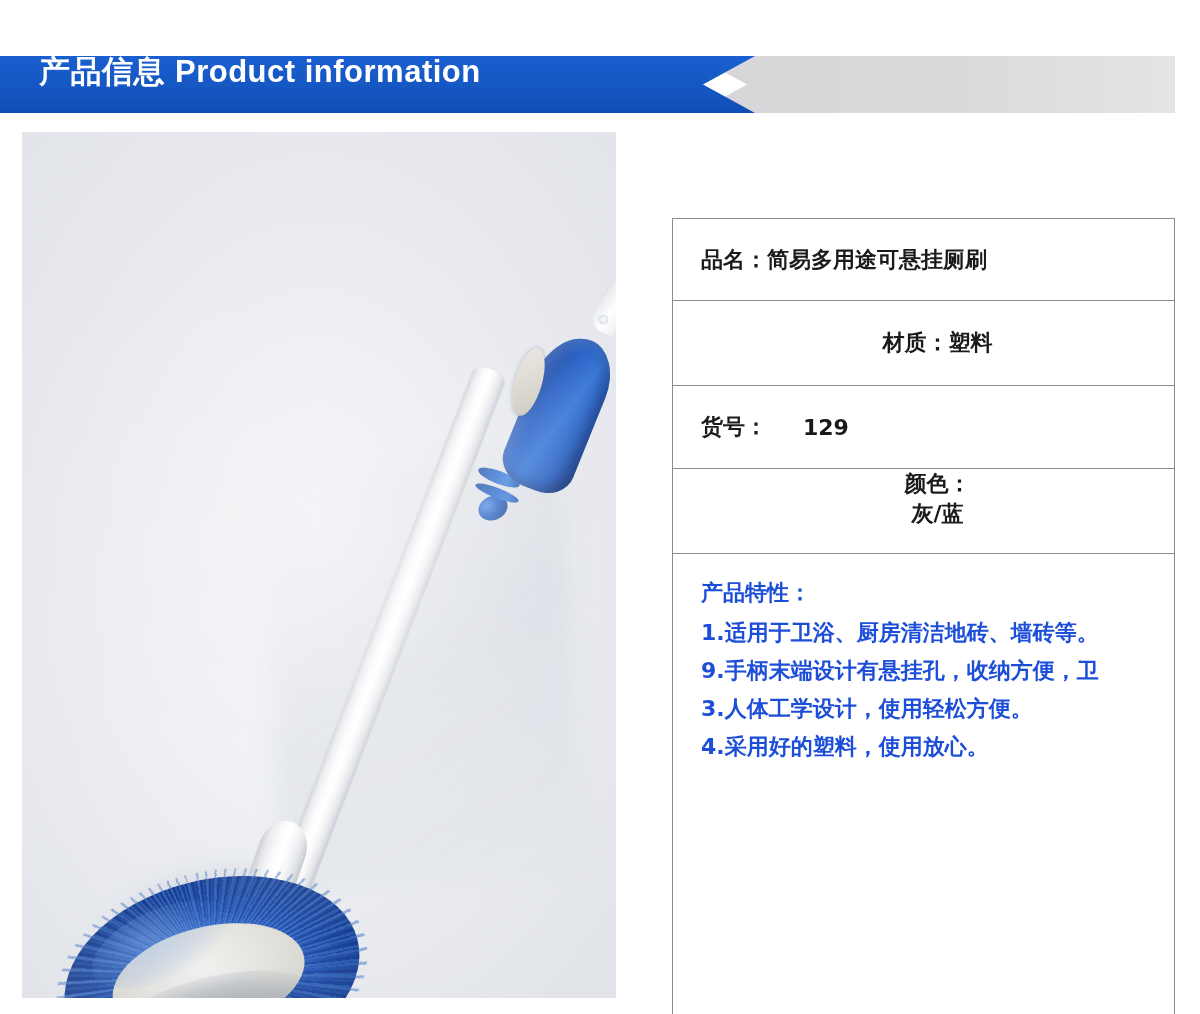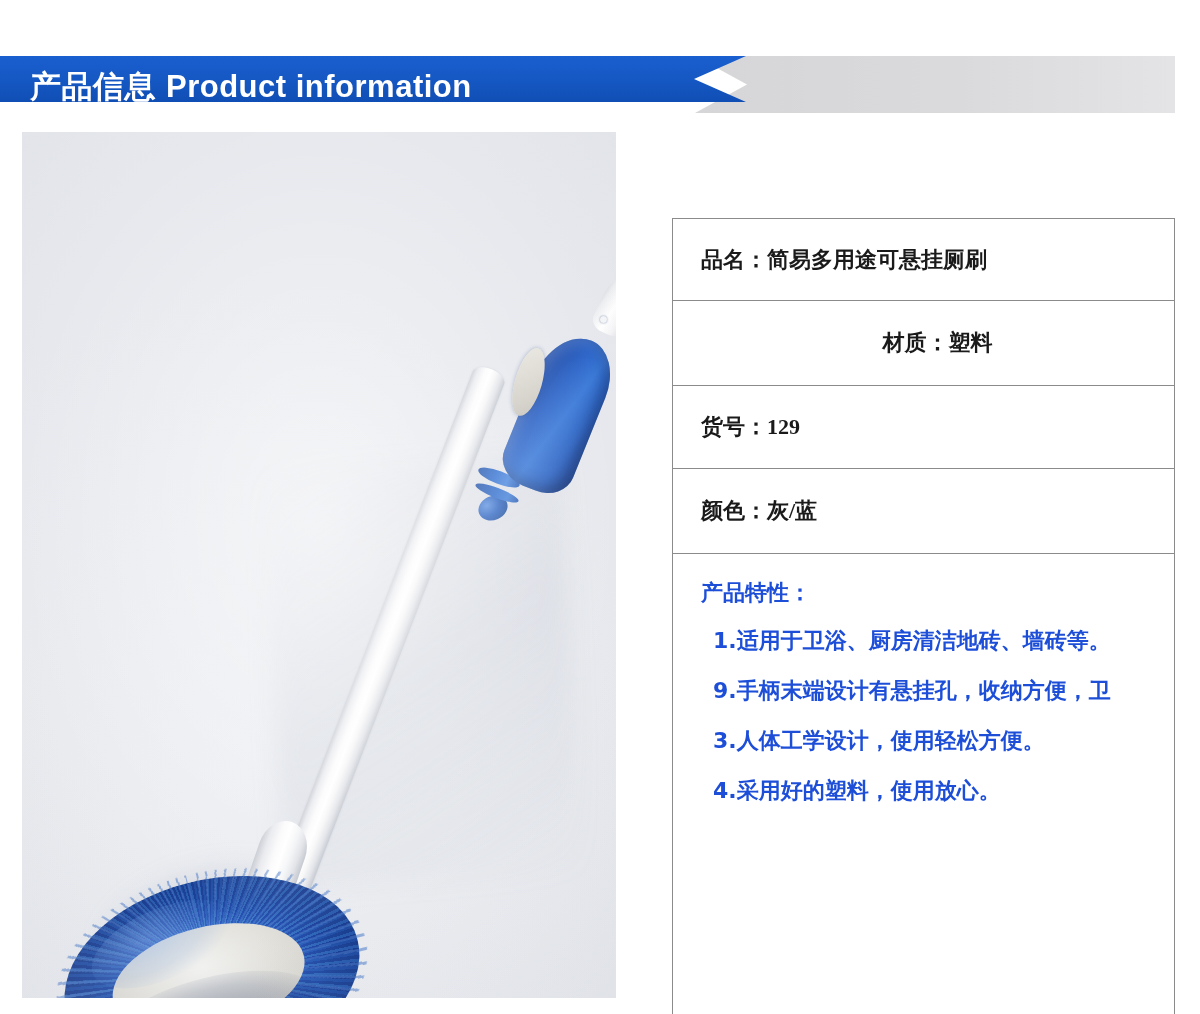--- a/index.html
+++ b/index.html
@@ -30,25 +30,26 @@
     width: 480px;
     height: 57px;
     background: linear-gradient(90deg, #d6d6d8 0%, #dadadc 55%, #e4e4e6 100%);
     clip-path: polygon(0 0, 100% 0, 100% 100%, 0 100%, 52px 50%);
   }
   .banner-blue {
     position: absolute;
     left: 0;
     top: 0;
     width: 746px;
-    height: 46px;
+    height: 57px;
     background: linear-gradient(180deg, #1a5fd0 0%, #1557c2 55%, #0f4eb4 100%);
     clip-path: polygon(0 0, 100% 0, calc(100% - 52px) 50%, 100% 100%, 0 100%);
     display: flex;
-    align-items: flex-end;
+    align-items: flex-start;
+    padding-left: 9px;
   }
   .banner-title {
     color: #ffffff;
     font-size: 31px;
     font-weight: bold;
     letter-spacing: 0.5px;
     padding-left: 30px;
     white-space: nowrap;
     line-height: 1;
   }
@@ -309,39 +310,39 @@
     display: flex;
     align-items: center;
     padding-left: 28px;
     color: #1a1a1a;
     font-family: "DejaVu Sans", "Liberation Sans", sans-serif;
     font-weight: bold;
     font-size: 22px;
   }
   .spec-row.r1 { height: 82px; }
   .spec-row.r2 { height: 85px; justify-content: center; }
-  .spec-row.r3 { height: 83px; }
-  .spec-row.r4 { height: 85px; }
+  .spec-row.r3 { height: 83px; gap: 36px; }
+  .spec-row.r4 { height: 85px; flex-direction: column; }
   .spec-row .label { white-space: nowrap; }
-  .spec-row .value { white-space: nowrap; font-family: Liberation Serif, serif; }
+  .spec-row .value { white-space: nowrap; }
 
   .features {
     box-sizing: border-box;
     padding: 22px 24px 0 28px;
     color: #1d4ed8;
     font-family: "DejaVu Sans", "Liberation Sans", sans-serif;
     font-weight: bold;
     font-size: 22px;
   }
   .feat-title {
     margin: 0 0 4px 0;
     line-height: 1.55;
   }
   .feat-line {
-    margin: 12px;
+    margin: 0;
     line-height: 1.72;
   }
 </style>
 </head>
 <body>
 
 <div class="banner-wrap">
   <div class="banner-gray"></div>
   <div class="banner-blue">
     <div class="banner-title">

